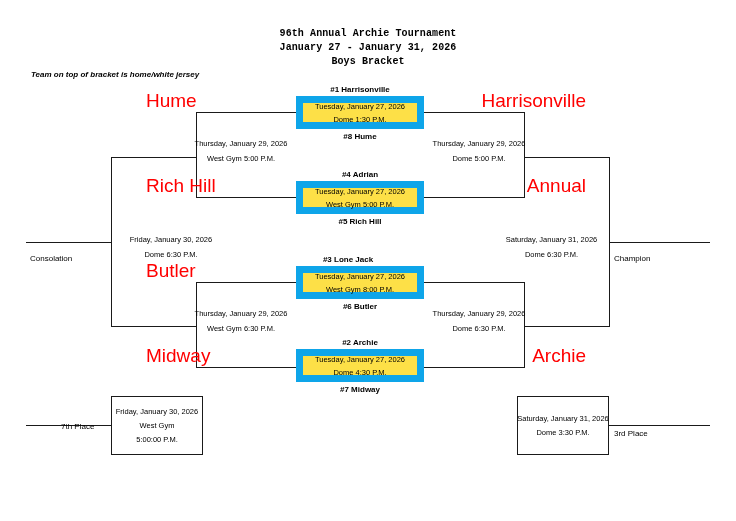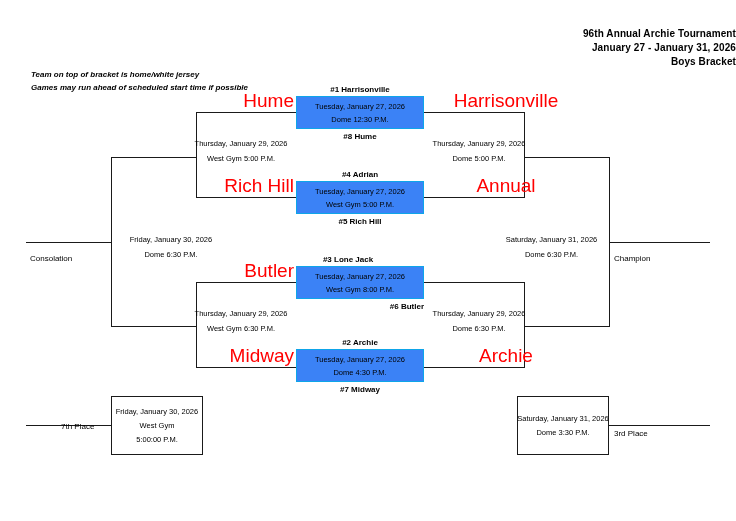--- a/index.html
+++ b/index.html
@@ -18,21 +18,22 @@
     overflow: hidden;
     background: #ffffff;
   }
 
   
   .header {
     position: absolute;
     left: 0;
     top: 27px;
     width: 736px;
-    text-align: right;
+    text-align: center;
+    font-family: Liberation Mono, monospace;
   }
   .header div {
     font-size: 10px;
     font-weight: bold;
     line-height: 14px;
     letter-spacing: 0.1px;
   }
 
   
   .notes {
@@ -51,23 +52,23 @@
   .ln {
     position: absolute;
     background: #1a1a1a;
   }
   .hline { height: 1px; }
   .vline { width: 1px; }
 
   
   .gamebox {
     position: absolute;
-    border: 1px solid #0ea5e9;
+    border: 7px solid #0ea5e9;
     box-sizing: border-box;
-    background: #3b82f6;
+    background: #fde047;
     display: flex;
     flex-direction: column;
     justify-content: center;
     align-items: center;
   }
   .gamebox .gdate,
   .gamebox .gloc {
     font-size: 7.5px;
     line-height: 13px;
     white-space: nowrap;
@@ -94,22 +95,22 @@
   }
 
   
   .team {
     position: absolute;
     color: #ff0000;
     font-size: 19px;
     line-height: 22px;
     white-space: nowrap;
   }
-  .team.left { text-align: right; }
-  .team.right { text-align: center; }
+  .team.left { text-align: left; }
+  .team.right { text-align: right; }
 
   
   .plabel {
     position: absolute;
     font-size: 8px;
     white-space: nowrap;
     line-height: 12px;
   }
 
   
@@ -136,43 +137,42 @@
 <div id="bracket-page">
 
   <div class="header">
     <div>96th Annual Archie Tournament</div>
     <div>January 27 - January 31, 2026</div>
     <div>Boys Bracket</div>
   </div>
 
   <div class="notes">
     <div>Team on top of bracket is home/white jersey</div>
-    <div>Games may run ahead of scheduled start time if possible</div>
   </div>
 
   <div class="seedlabel" style="left:296px; top:84px; width:128px;">#1 Harrisonville</div>
   <div class="gamebox" style="left:296px; top:96px; width:128px; height:33px;">
     <div class="gdate">Tuesday, January 27, 2026</div>
-    <div class="gloc">Dome 12:30 P.M.</div>
+    <div class="gloc">Dome 1:30 P.M.</div>
   </div>
   <div class="seedlabel" style="left:296px; top:131px; width:128px;">#8 Hume</div>
 
   <div class="seedlabel" style="left:296px; top:169px; width:128px;">#4 Adrian</div>
   <div class="gamebox" style="left:296px; top:181px; width:128px; height:33px;">
     <div class="gdate">Tuesday, January 27, 2026</div>
     <div class="gloc">West Gym 5:00 P.M.</div>
   </div>
   <div class="seedlabel" style="left:296px; top:216px; width:128px;">#5 Rich Hill</div>
 
   <div class="seedlabel" style="left:284px; top:254px; width:128px;">#3 Lone Jack</div>
   <div class="gamebox" style="left:296px; top:266px; width:128px; height:33px;">
     <div class="gdate">Tuesday, January 27, 2026</div>
     <div class="gloc">West Gym 8:00 P.M.</div>
   </div>
-  <div class="seedlabel" style="left:296px; top:301px; width:128px;text-align:right;">#6 Butler</div>
+  <div class="seedlabel" style="left:296px; top:301px; width:128px;">#6 Butler</div>
 
   <div class="seedlabel" style="left:296px; top:337px; width:128px;">#2 Archie</div>
   <div class="gamebox" style="left:296px; top:349px; width:128px; height:33px;">
     <div class="gdate">Tuesday, January 27, 2026</div>
     <div class="gloc">Dome 4:30 P.M.</div>
   </div>
   <div class="seedlabel" style="left:296px; top:384px; width:128px;">#7 Midway</div>
 
   <div class="ln hline" style="left:196px; top:112px; width:100px;"></div>
   <div class="ln hline" style="left:196px; top:197px; width:100px;"></div>

